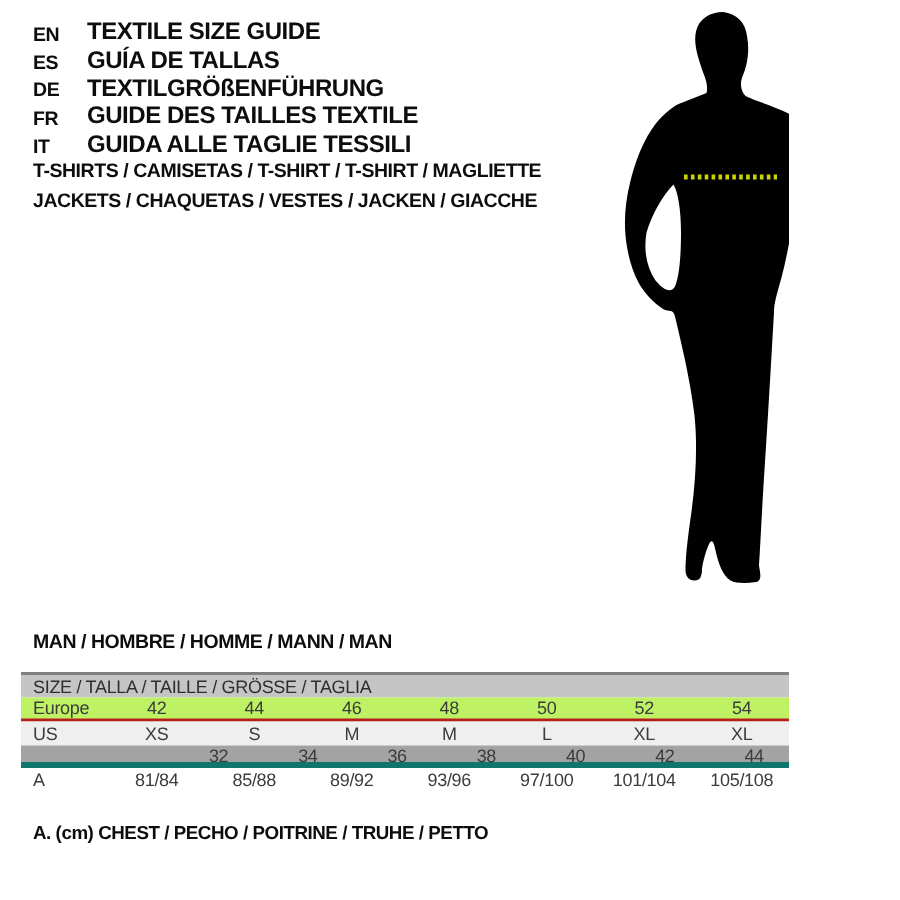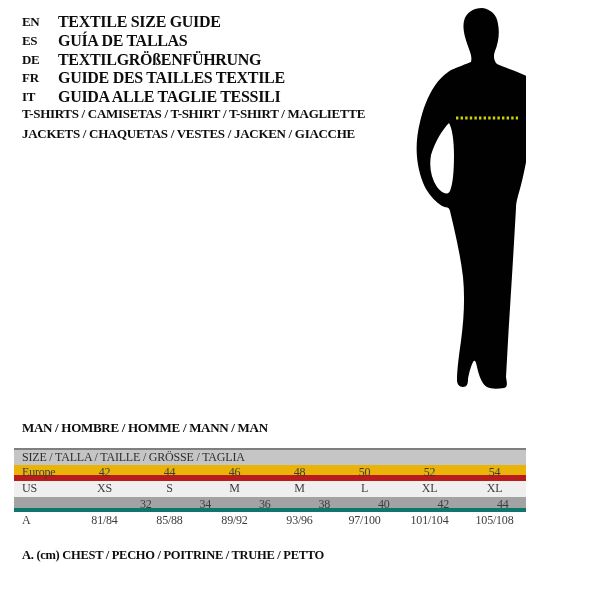--- a/index.html
+++ b/index.html
@@ -1,18 +1,18 @@
 <!DOCTYPE html>
 <html><head>
 <meta charset="utf-8">
 <style>
   html,body{margin:0;padding:0;background:#fff;}
   .page{
     position:relative;width:526px;height:600px;background:#ffffff;overflow:hidden;
-    font-family:Liberation Serif, serif;
+    font-family:Liberation Sans, sans-serif;
     font-stretch:condensed;
     color:#0d0d0d;
   }
   
   .lang-block{position:absolute;left:22px;top:13px;}
   .lang-row{display:flex;height:18.7px;align-items:center;}
   .lang-code{width:36px;font-size:13px;font-weight:700;letter-spacing:-0.3px;}
   .lang-text{font-size:16px;font-weight:700;letter-spacing:-0.3px;white-space:nowrap;}
   
   .category-block{position:absolute;left:22px;top:104px;}
@@ -35,21 +35,21 @@
   .t-header{
     height:15px;background:#c5c5c5;display:flex;align-items:center;
     padding-left:8px;color:#2e2e2e;font-weight:400;
   }
   .t-row{
     display:grid;grid-template-columns:58px repeat(8,1fr);
     align-items:center;height:15.75px;box-sizing:border-box;
   }
   .t-row .cell{text-align:center;}
   .t-row .label{text-align:left;padding-left:8px;}
-  .row-europe{background:#eab308;border-bottom:6px solid #b91c1c;}
+  .row-europe{background:#bef264;border-bottom:2px solid #b91c1c;}
   .row-us{background:#efefef;}
   .row-num{background:#a3a3a3;border-bottom:4px solid #0f766e;padding-left:44px;}
   .row-a{background:#ffffff;}
   
   .footnote{position:absolute;left:22px;top:548px;font-size:12.5px;font-weight:700;letter-spacing:-0.3px;}
 </style>
 </head>
 <body>
 
 <div class="page">

